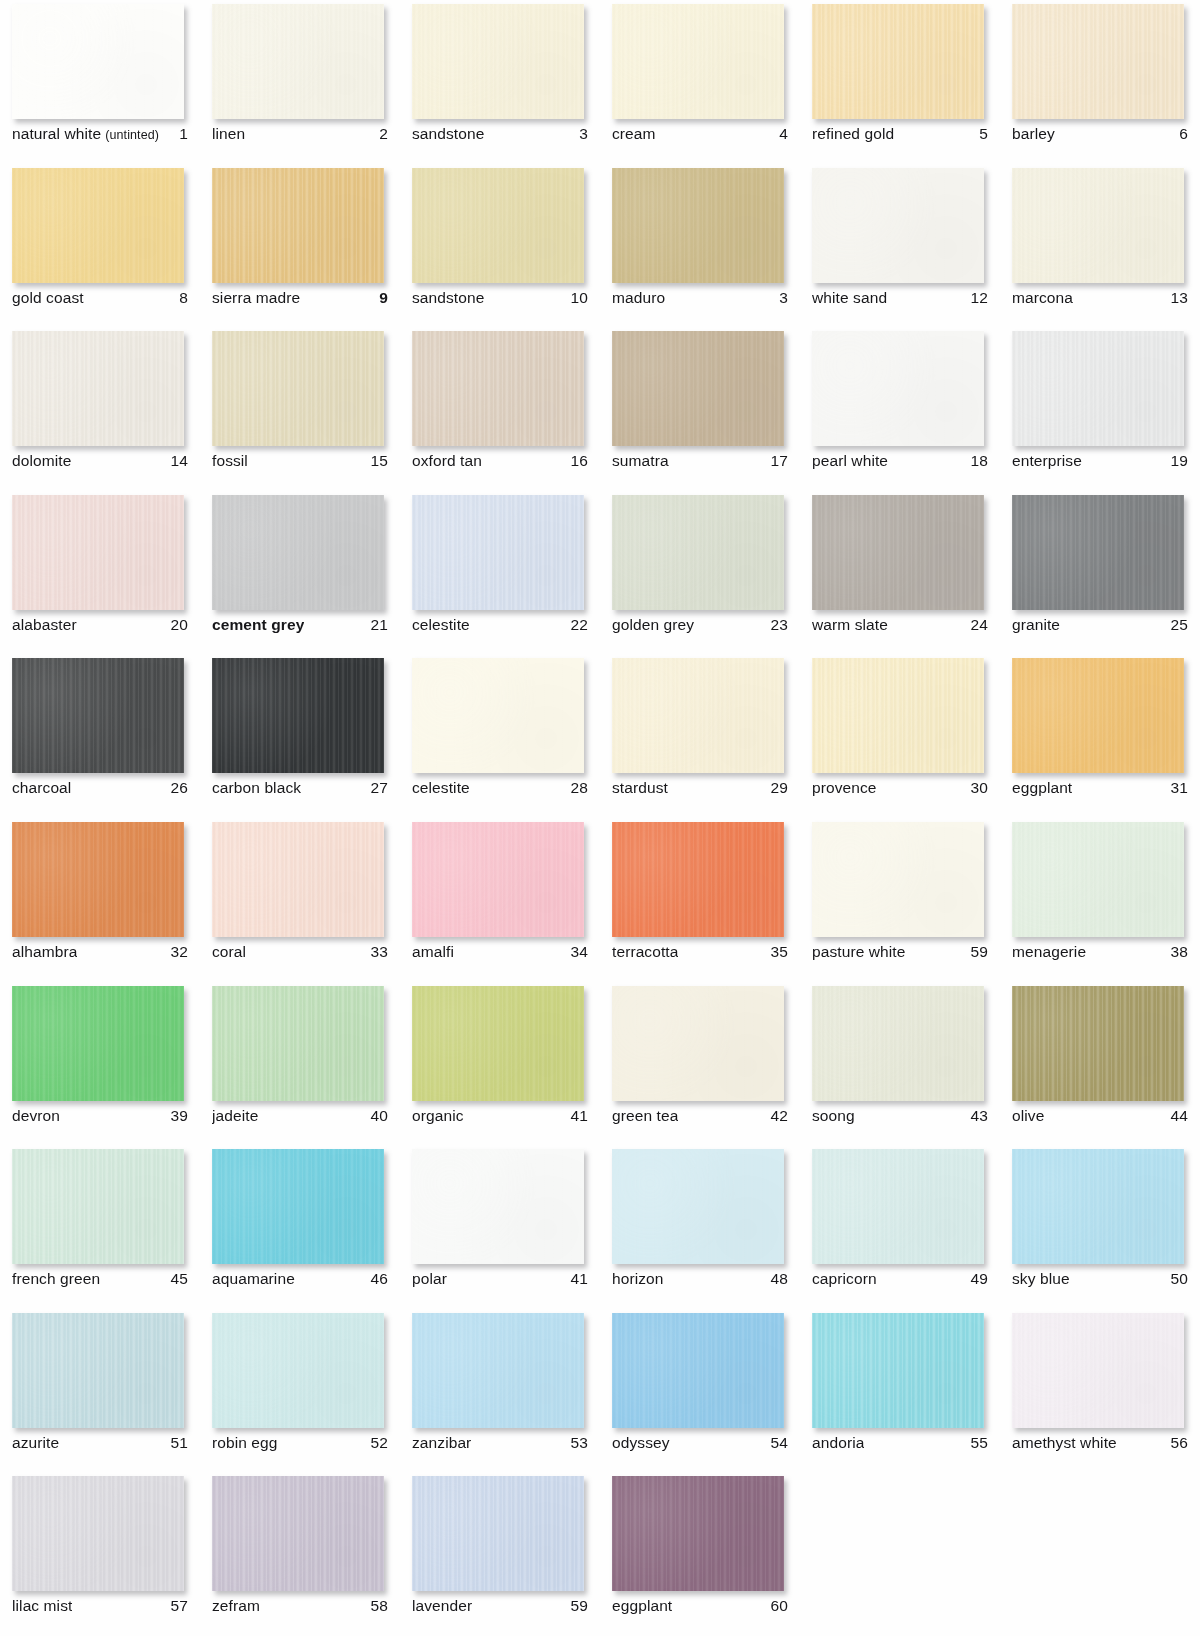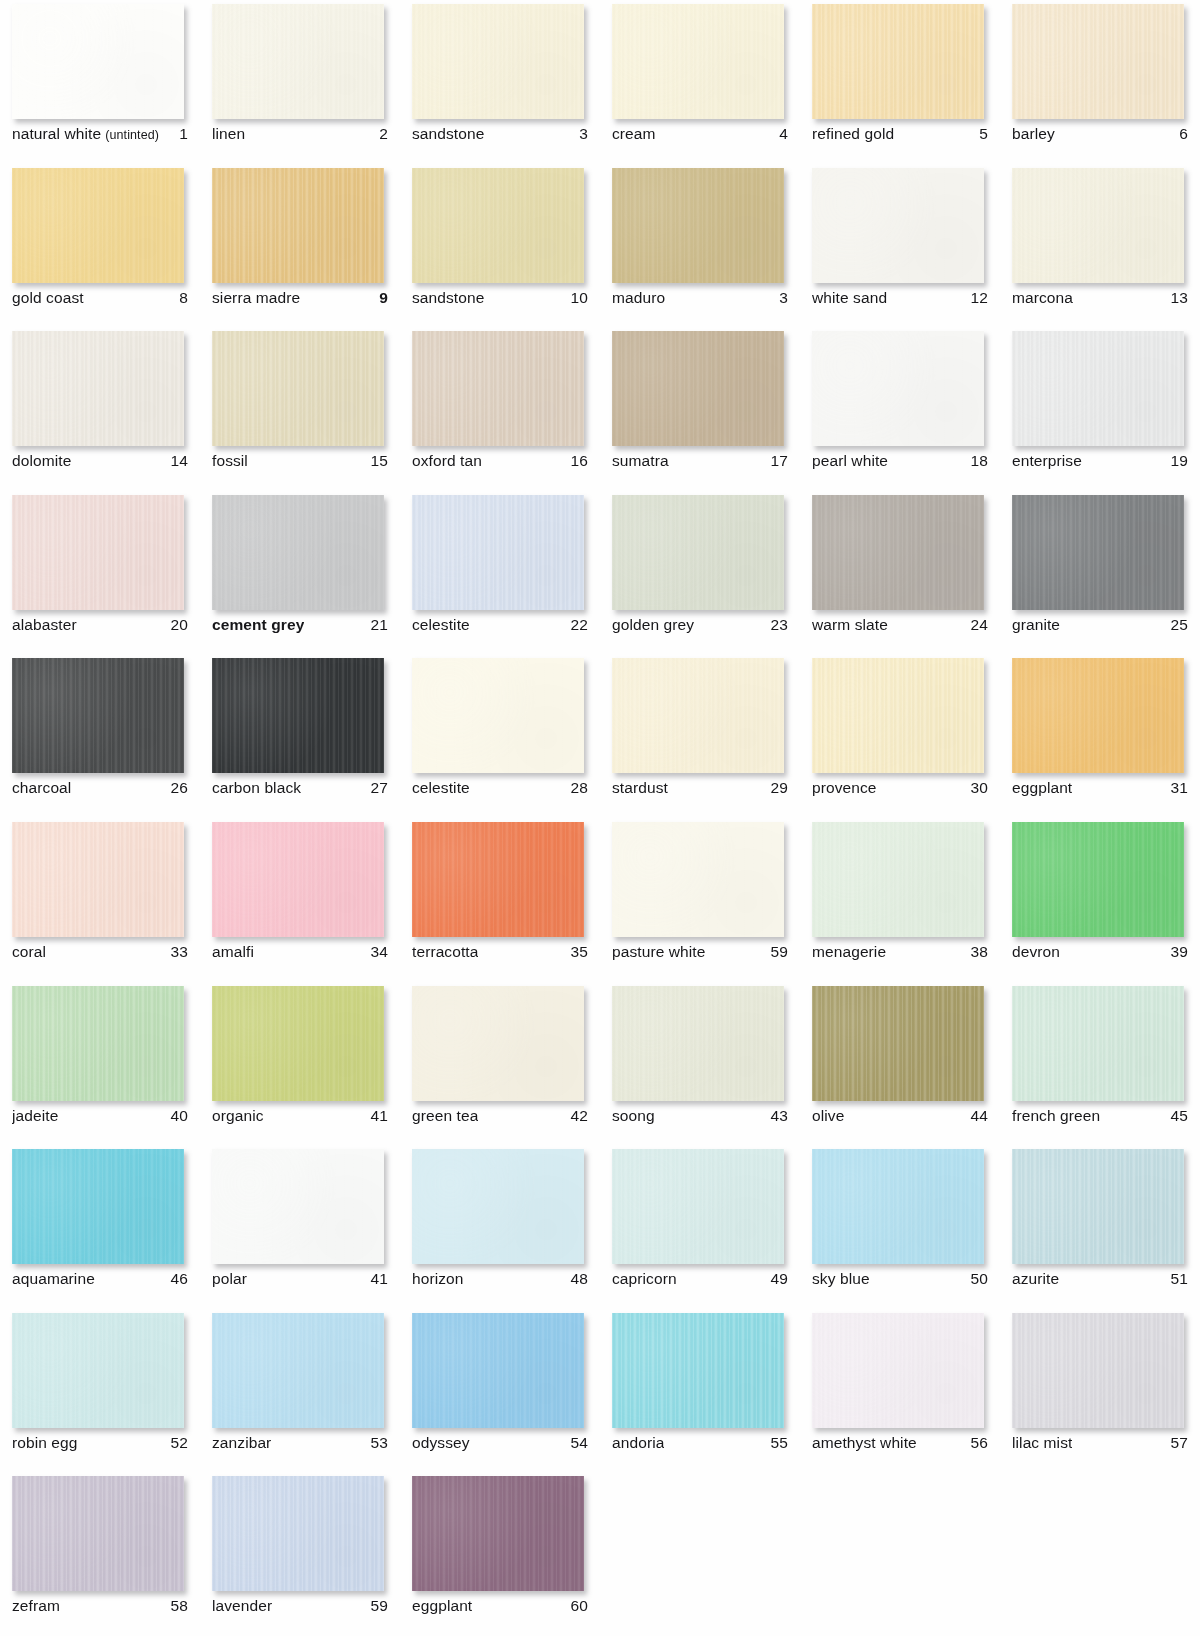--- a/index.html
+++ b/index.html
@@ -420,20 +420,30 @@
           <div class="swatch" style="background: rgb(240, 194, 116);"></div>
         </div>
         <div class="caption">
           <span class="cap-name">eggplant</span>
           <span class="cap-spacer"></span>
           <span class="cap-num">31</span>
         </div>
       </div>
       <div class="cell">
         <div class="swatch-wrap">
+          <div class="swatch" style="background: rgb(224, 139, 82);"></div>
+        </div>
+        <div class="caption">
+          <span class="cap-name">alhambra</span>
+          <span class="cap-spacer"></span>
+          <span class="cap-num">32</span>
+        </div>
+      </div>
+      <div class="cell">
+        <div class="swatch-wrap">
           <div class="swatch tex-strong" style="background: rgb(248, 223, 212);"></div>
         </div>
         <div class="caption">
           <span class="cap-name">coral</span>
           <span class="cap-spacer"></span>
           <span class="cap-num">33</span>
         </div>
       </div>
       <div class="cell">
         <div class="swatch-wrap">

